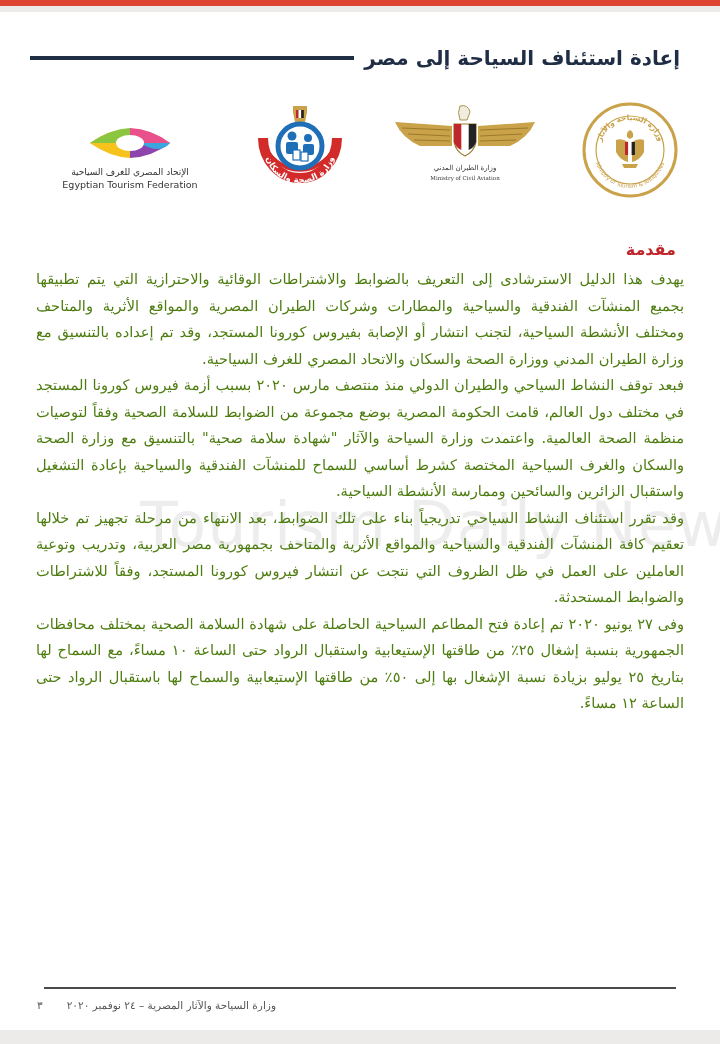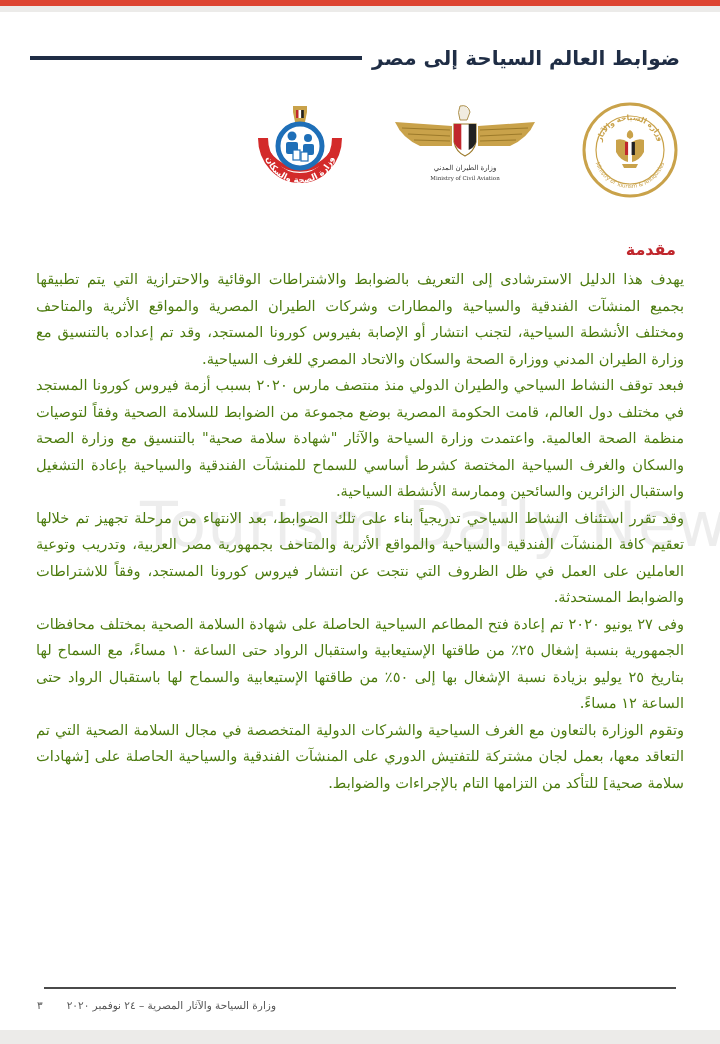--- a/index.html
+++ b/index.html
@@ -37,21 +37,21 @@
   .footer-text { white-space: nowrap; text-align: center; }
   .bottom-gray { position: absolute; left: 0; top: 1030px; width: 720px; height: 14px; background: #ecebe9; }
 </style>
 </head>
 <body>
 
 <div class="top-red"></div>
 <div class="top-gray"></div>
 
 <div class="header">
-  <span class="header-title">ضوابط العالم السياحة إلى مصر</span>
+  <span class="header-title">إعادة استئناف السياحة إلى مصر</span>
   <span class="header-rule"></span>
 </div>
 
 <div class="logos">
 
   <div class="logo logo-tourism">
     <svg width="100" height="100" viewBox="0 0 100 100">
       <circle cx="50" cy="50" r="46" fill="#fff" stroke="#c9a24a" stroke-width="3"></circle>
       <circle cx="50" cy="50" r="34" fill="none" stroke="#c9a24a" stroke-width="1.2"></circle>
 
@@ -114,32 +114,44 @@
       <rect x="48" y="44" width="11" height="11" rx="2" fill="#1e6fb8"></rect>
       <rect x="38" y="50" width="7" height="10" fill="#fff" stroke="#1e6fb8" stroke-width="1.2"></rect>
       <rect x="46" y="52" width="7" height="9" fill="#fff" stroke="#1e6fb8" stroke-width="1.2"></rect>
       <path id="healthArc" d="M12 60 A34 30 0 0 0 78 60" fill="none"></path>
       <text font-size="8.5" fill="#fff" font-family="DejaVu Sans, sans-serif" font-weight="bold">
         <textPath href="#healthArc" startOffset="50%" text-anchor="middle">وزارة الصحة والسكان</textPath>
       </text>
     </svg>
   </div>
 
+  <div class="logo logo-federation">
+    <svg width="160" height="70" viewBox="0 0 160 70">
+      <path d="M40 18 Q80 -10 120 18 Q80 44 40 18z" fill="#f39a1e"></path>
+      <path d="M40 18 Q60 4 80 3 L80 18z" fill="#8cc63f"></path>
+      <path d="M80 3 Q102 4 120 18 L80 18z" fill="#e94f8a"></path>
+      <path d="M40 18 Q60 32 80 33 L80 18z" fill="#f6c21c"></path>
+      <path d="M80 33 Q102 32 120 18 L80 18z" fill="#8e44ad"></path>
+      <path d="M90 18 Q110 30 120 18" fill="#3aa6dd"></path>
+      <ellipse cx="80" cy="18" rx="14" ry="8" fill="#fff"></ellipse>
+      <text x="80" y="50" font-size="9" text-anchor="middle" fill="#333" font-family="DejaVu Sans, sans-serif">الإتحاد المصري للغرف السياحية</text>
+      <text x="80" y="63" font-size="9.5" text-anchor="middle" fill="#333" font-family="DejaVu Sans, sans-serif">Egyptian Tourism Federation</text>
+    </svg>
+  </div>
 </div>
 
 <div class="section-heading">مقدمة</div>
 
 <div class="watermark">Tourism Daily News</div>
 
 <div class="body-text">
   <p>يهدف هذا الدليل الاسترشادى إلى التعريف بالضوابط والاشتراطات الوقائية والاحترازية التي يتم تطبيقها بجميع المنشآت الفندقية والسياحية والمطارات وشركات الطيران المصرية والمواقع الأثرية والمتاحف ومختلف الأنشطة السياحية، لتجنب انتشار أو الإصابة بفيروس كورونا المستجد، وقد تم إعداده بالتنسيق مع وزارة الطيران المدني ووزارة الصحة والسكان والاتحاد المصري للغرف السياحية.</p>
   <p>فبعد توقف النشاط السياحي والطيران الدولي منذ منتصف مارس ٢٠٢٠ بسبب أزمة فيروس كورونا المستجد في مختلف دول العالم، قامت الحكومة المصرية بوضع مجموعة من الضوابط للسلامة الصحية وفقاً لتوصيات منظمة الصحة العالمية. واعتمدت وزارة السياحة والآثار "شهادة سلامة صحية" بالتنسيق مع وزارة الصحة والسكان والغرف السياحية المختصة كشرط أساسي للسماح للمنشآت الفندقية والسياحية بإعادة التشغيل واستقبال الزائرين والسائحين وممارسة الأنشطة السياحية.</p>
   <p>وقد تقرر استئناف النشاط السياحي تدريجياً بناء على تلك الضوابط، بعد الانتهاء من مرحلة تجهيز تم خلالها تعقيم كافة المنشآت الفندقية والسياحية والمواقع الأثرية والمتاحف بجمهورية مصر العربية، وتدريب وتوعية العاملين على العمل في ظل الظروف التي نتجت عن انتشار فيروس كورونا المستجد، وفقاً للاشتراطات والضوابط المستحدثة.</p>
   <p>وفى ٢٧ يونيو ٢٠٢٠ تم إعادة فتح المطاعم السياحية الحاصلة على شهادة السلامة الصحية بمختلف محافظات الجمهورية بنسبة إشغال ٢٥٪ من طاقتها الإستيعابية واستقبال الرواد حتى الساعة ١٠ مساءً، مع السماح لها بتاريخ ٢٥ يوليو بزيادة نسبة الإشغال بها إلى ٥٠٪ من طاقتها الإستيعابية والسماح لها باستقبال الرواد حتى الساعة ١٢ مساءً.</p>
-  <p>وتقوم الوزارة بالتعاون مع الغرف السياحية والشركات الدولية المتخصصة في مجال السلامة الصحية التي تم التعاقد معها، بعمل لجان مشتركة للتفتيش الدوري على المنشآت الفندقية والسياحية الحاصلة على [شهادات سلامة صحية] للتأكد من التزامها التام بالإجراءات والضوابط.</p>
 </div>
 
 <div class="footer-rule"></div>
 <div class="footer">
   <span class="footer-text">وزارة السياحة والآثار المصرية – ٢٤ نوفمبر ٢٠٢٠</span>
   <span class="footer-page">٣</span>
 </div>
 <div class="bottom-gray"></div>
 
 </body></html>

